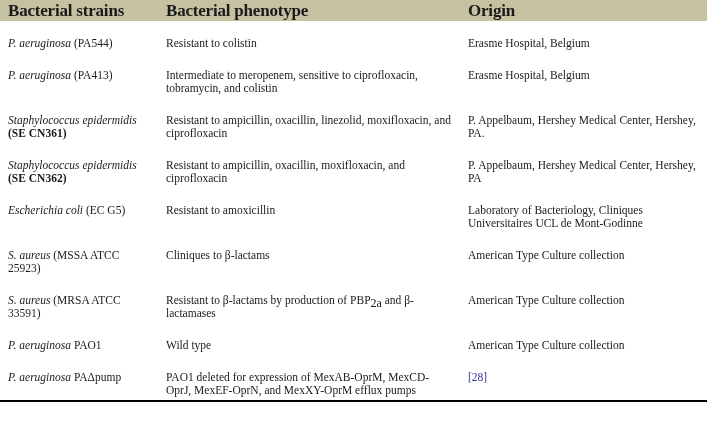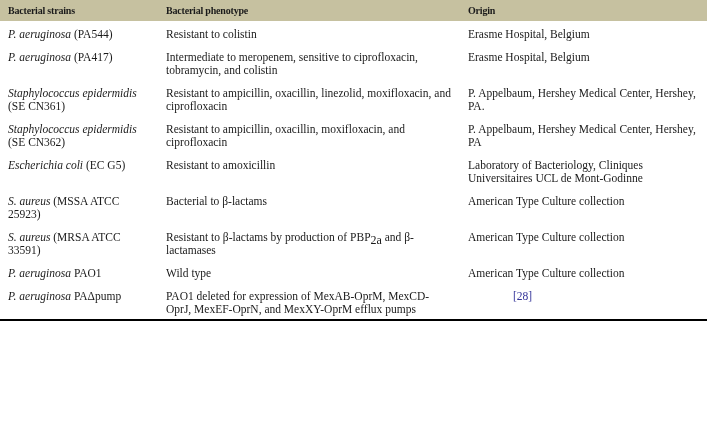--- a/index.html
+++ b/index.html
@@ -18,35 +18,35 @@
   table.strains{
     width:707px;
     border-collapse:collapse;
     table-layout:fixed;
     border-bottom:2px solid #000000;
   }
   table.strains thead th{
     background:var(--header-bg);
     text-align:left;
     font-weight:bold;
-    font-size:10px;
+    font-size:17px;
     line-height:13px;
     padding:4px 4px 4px 8px;
     letter-spacing:-0.2px;
   }
   table.strains td{
     vertical-align:top;
     font-size:11.5px;
     line-height:13px;
-    padding:7px 6px 3px 8px;
+    padding:16px 6px 3px 8px;
   }
   .it{font-style:italic;}
   sub{font-size:12px;line-height:0;}
-  .line2{display:block;}
-  .ref-link{color:var(--link-color);cursor:pointer;margin-left:45px;}
+  .line2{display:block;font-weight:bold;}
+  .ref-link{color:var(--link-color);cursor:pointer;}
 </style>
 </head>
 <body>
 
 <table class="strains">
   <colgroup>
     <col style="width:158px">
     <col style="width:302px">
     <col style="width:247px">
   </colgroup>
@@ -57,42 +57,42 @@
       <th>Origin</th>
     </tr>
   </thead>
   <tbody>
       <tr>
         <td><span class="it">P. aeruginosa</span><span> (PA544)</span></td>
         <td><span>Resistant to colistin</span></td>
         <td><span>Erasme Hospital, Belgium</span></td>
       </tr>
       <tr>
-        <td><span class="it">P. aeruginosa</span><span> (PA417)</span></td>
+        <td><span class="it">P. aeruginosa</span><span> (PA413)</span></td>
         <td><span>Intermediate to meropenem, sensitive to ciprofloxacin, tobramycin, and colistin</span></td>
         <td><span>Erasme Hospital, Belgium</span></td>
       </tr>
       <tr>
         <td><span class="it">Staphylococcus epidermidis</span><span class="line2">(SE CN361)</span></td>
         <td><span>Resistant to ampicillin, oxacillin, linezolid, moxifloxacin, and ciprofloxacin</span></td>
         <td><span>P. Appelbaum, Hershey Medical Center, Hershey, PA.</span></td>
       </tr>
       <tr>
         <td><span class="it">Staphylococcus epidermidis</span><span class="line2">(SE CN362)</span></td>
         <td><span>Resistant to ampicillin, oxacillin, moxifloxacin, and ciprofloxacin</span></td>
         <td><span>P. Appelbaum, Hershey Medical Center, Hershey, PA</span></td>
       </tr>
       <tr>
         <td><span class="it">Escherichia coli</span><span> (EC G5)</span></td>
         <td><span>Resistant to amoxicillin</span></td>
         <td><span>Laboratory of Bacteriology, Cliniques Universitaires UCL de Mont-Godinne</span></td>
       </tr>
       <tr>
         <td><span class="it">S. aureus</span><span> (MSSA ATCC 25923)</span></td>
-        <td><span>Bacterial to β-lactams</span></td>
+        <td><span>Cliniques to β-lactams</span></td>
         <td><span>American Type Culture collection</span></td>
       </tr>
       <tr>
         <td><span class="it">S. aureus</span><span> (MRSA ATCC 33591)</span></td>
         <td><span>Resistant to β-lactams by production of PBP</span><sub>2a</sub><span> and β-lactamases</span></td>
         <td><span>American Type Culture collection</span></td>
       </tr>
       <tr>
         <td><span class="it">P. aeruginosa</span><span> PAO1</span></td>
         <td><span>Wild type</span></td>

